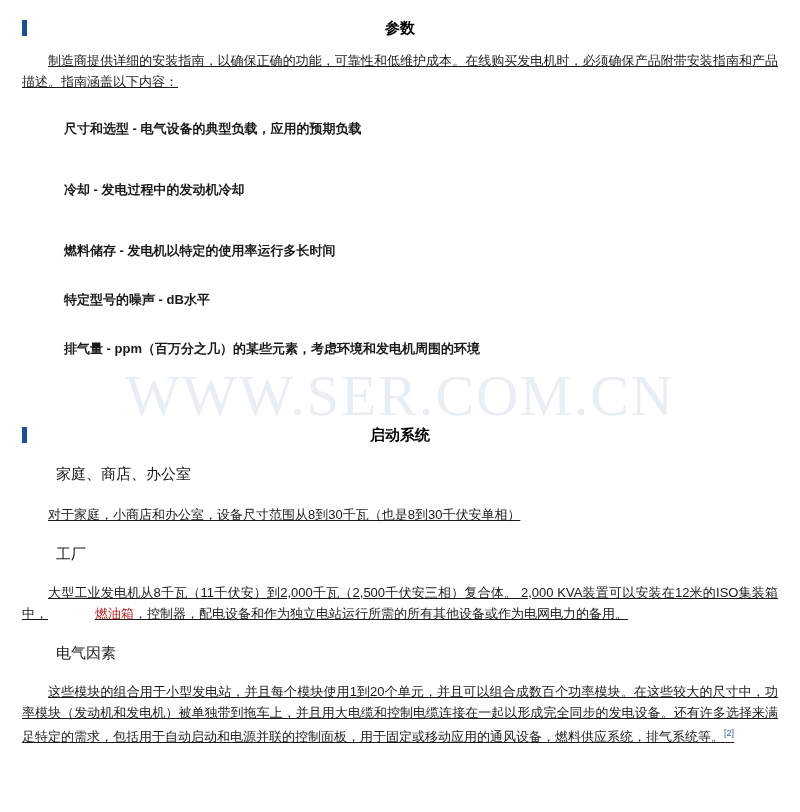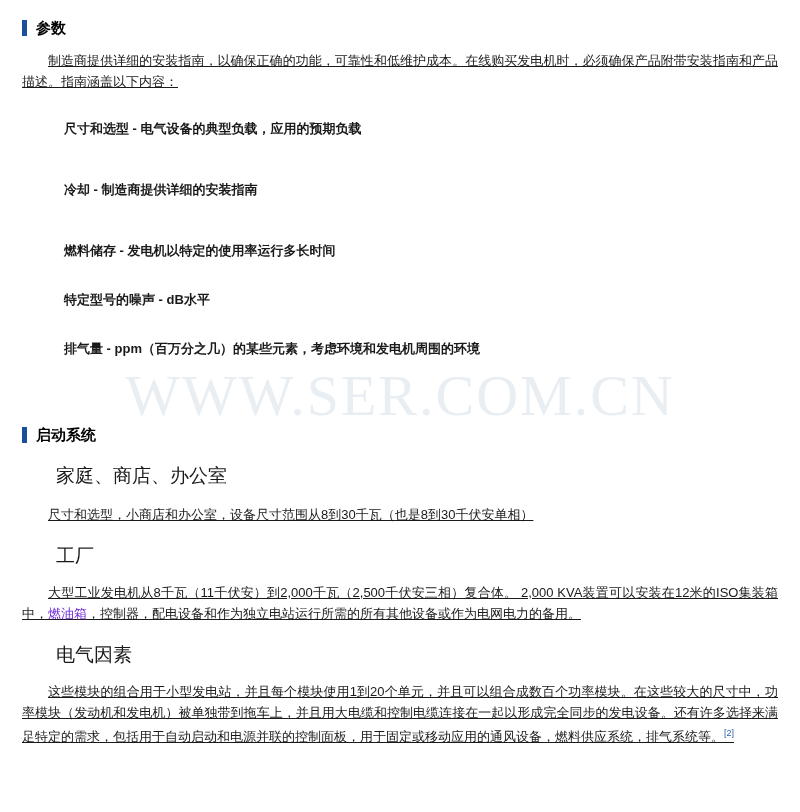--- a/index.html
+++ b/index.html
@@ -37,23 +37,23 @@
     z-index: 1;
     padding: 0 22px;
   }
 
   
   .section-head {
     position: relative;
     font-size: 15px;
     font-weight: bold;
     color: #000;
-    padding-left: 14px;
     margin: 0;
     line-height: 20px;
+    text-align: center;
   }
   .section-head .bar {
     position: absolute;
     left: 0;
     top: 2px;
     width: 5px;
     height: 16px;
     background: #1a4f9c;
   }
 
@@ -73,37 +73,39 @@
     font-size: 13px;
     line-height: 21px;
     margin: 8px;
     padding-left: 34px;
     color: #1a1a1a;
     white-space: nowrap;
     font-weight: bold;
   }
 
   .sub-head {
-    font-size: 19px;
+    font-size: 15px;
     line-height: 21px;
     margin: 0;
     padding-left: 34px;
     font-weight: normal;
     color: #1a1a1a;
+    font-family: Liberation Mono, monospace;
   }
 
   .ref {
     font-size: 9px;
     vertical-align: super;
     color: #2b5fa8;
   }
 
   .link {
-    color: #6d28d9;
+    color: #b91c1c;
     text-decoration: none;
+    margin-left: 47px;
   }
   .spacer-12 { height: 12px; }
   .spacer-16 { height: 16px; }
   .spacer-18 { height: 18px; }
   .spacer-20 { height: 20px; }
   .spacer-30 { height: 30px; }
 
   .top-pad { height: 18px; }
 </style>
 </head>
@@ -123,21 +125,21 @@
 
     <div class="spacer-12"></div>
 
     <p class="para indent">制造商提供详细的安装指南，以确保正确的功能，可靠性和低维护成本。在线购买发电机时，必须确保产品附带安装指南和产品描述。指南涵盖以下内容：</p>
 
     <div class="spacer-18"></div>
 
     <p class="bullet-line">尺寸和选型 - 电气设备的典型负载，应用的预期负载</p>
     <div class="spacer-12"></div>
     <div class="spacer-12"></div>
-    <p class="bullet-line">冷却 - 制造商提供详细的安装指南</p>
+    <p class="bullet-line">冷却 - 发电过程中的发动机冷却</p>
     <div class="spacer-12"></div>
     <div class="spacer-12"></div>
     <p class="bullet-line">燃料储存 - 发电机以特定的使用率运行多长时间</p>
     <div class="spacer-12"></div>
     <p class="bullet-line">特定型号的噪声 - dB水平</p>
     <div class="spacer-12"></div>
     <p class="bullet-line">排气量 - ppm（百万分之几）的某些元素，考虑环境和发电机周围的环境</p>
     <div class="spacer-12"></div>
   </div>
 
@@ -149,21 +151,21 @@
       <span class="bar"></span>
       <span>启动系统</span>
     </h2>
 
     <div class="spacer-20"></div>
 
     <p class="sub-head">家庭、商店、办公室</p>
 
     <div class="spacer-18"></div>
 
-    <p class="para indent">尺寸和选型，小商店和办公室，设备尺寸范围从8到30千瓦（也是8到30千伏安单相）</p>
+    <p class="para indent">对于家庭，小商店和办公室，设备尺寸范围从8到30千瓦（也是8到30千伏安单相）</p>
 
     <div class="spacer-20"></div>
 
     <p class="sub-head">工厂</p>
 
     <div class="spacer-16"></div>
 
     <p class="para indent">
       <span>大型工业发电机从8千瓦（11千伏安）到2,000千瓦（2,500千伏安三相）复合体。 2,000 KVA装置可以安装在12米的ISO集装箱中，</span><a class="link" href="#">燃油箱</a><span>，控制器，配电设备和作为独立电站运行所需的所有其他设备或作为电网电力的备用。</span>
     </p>

